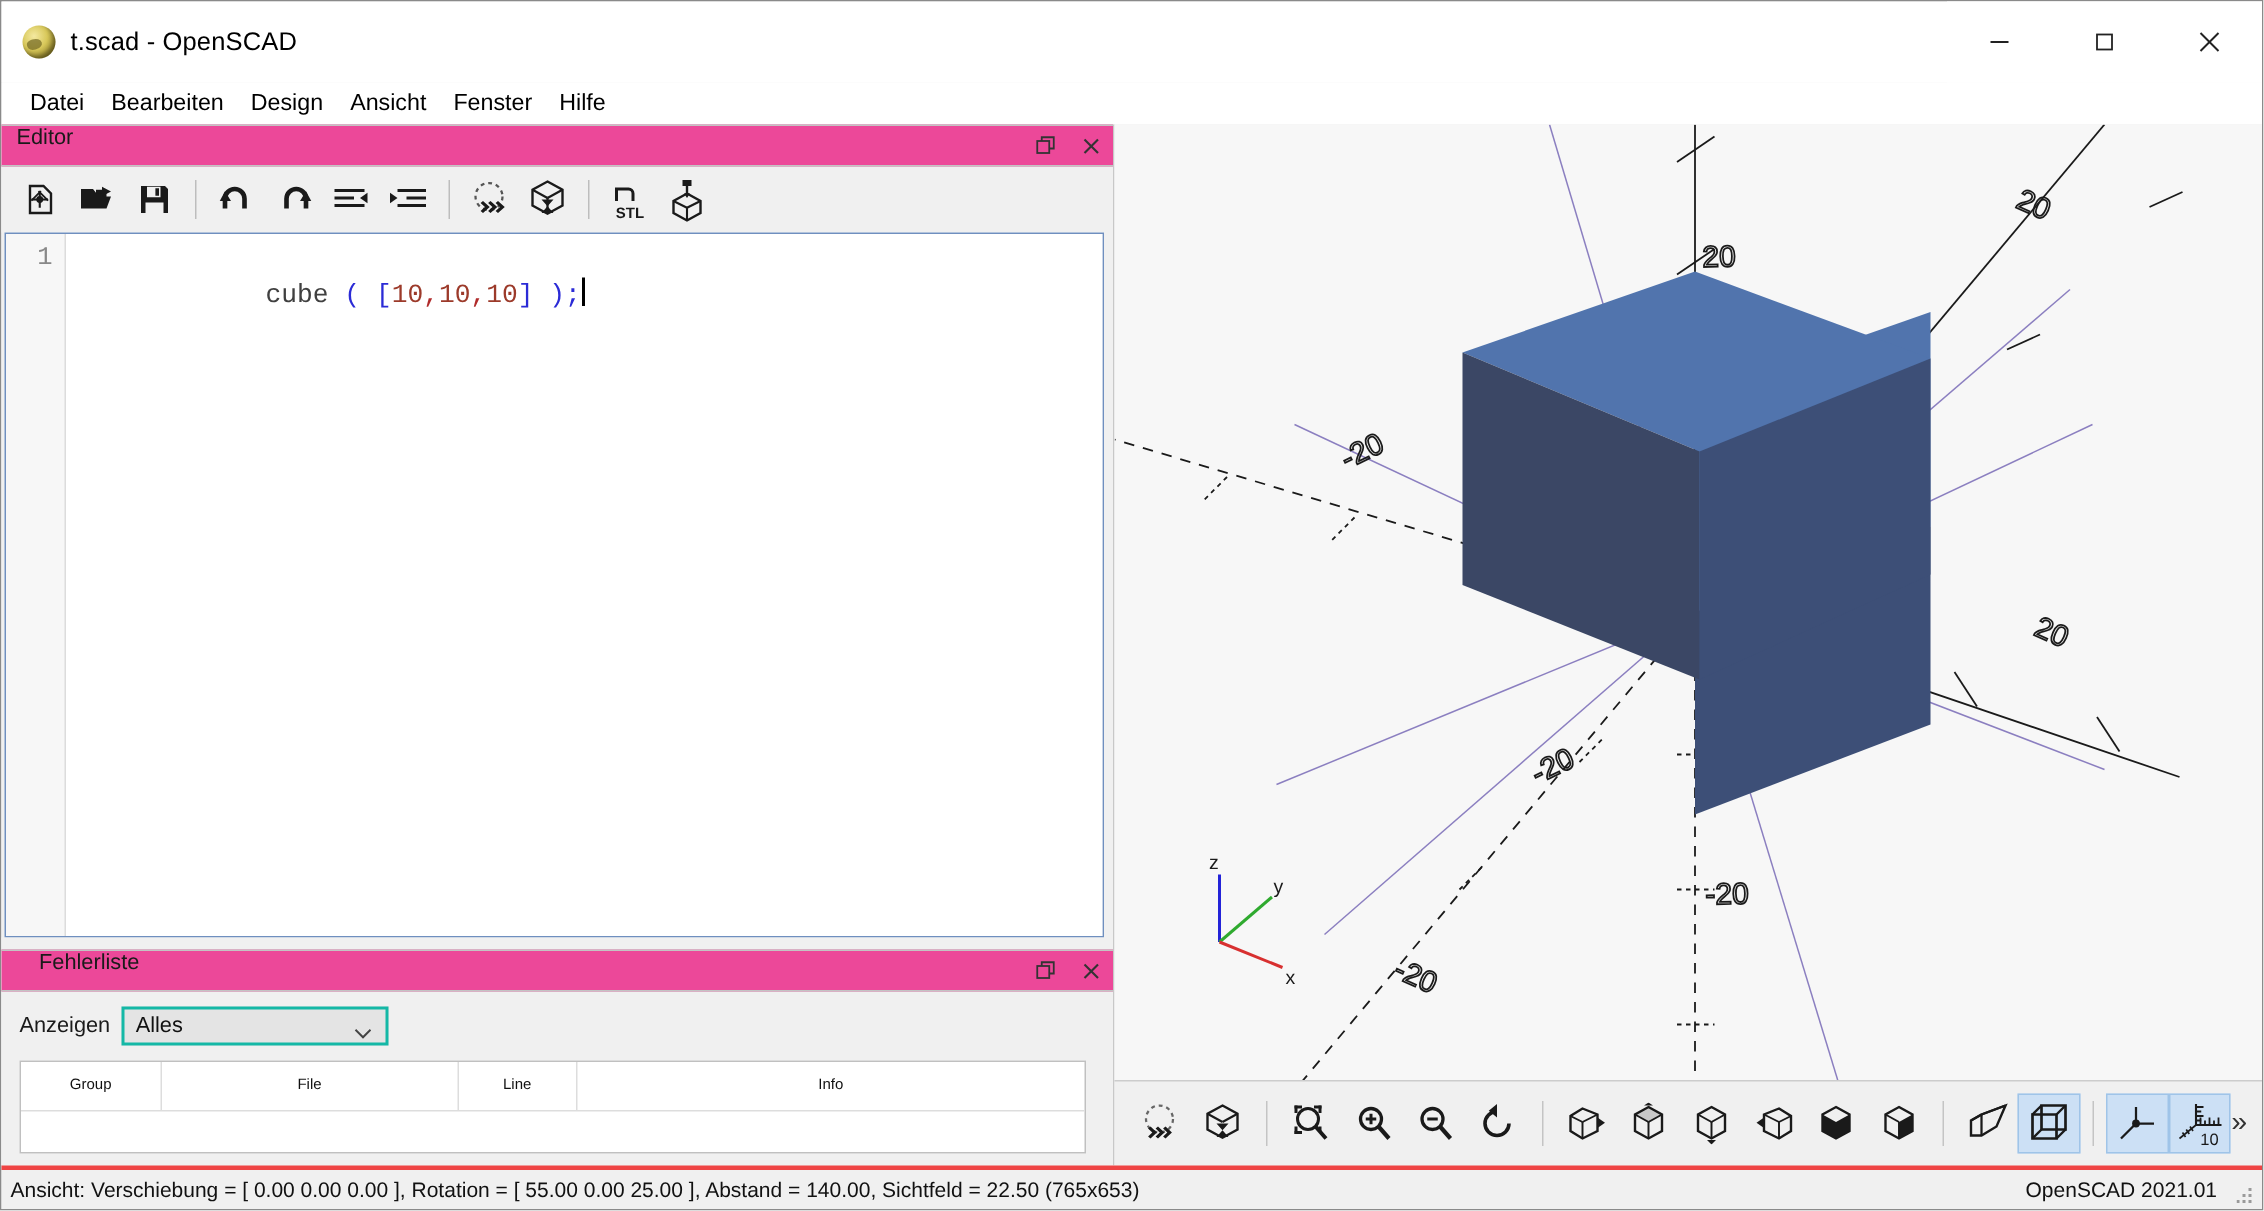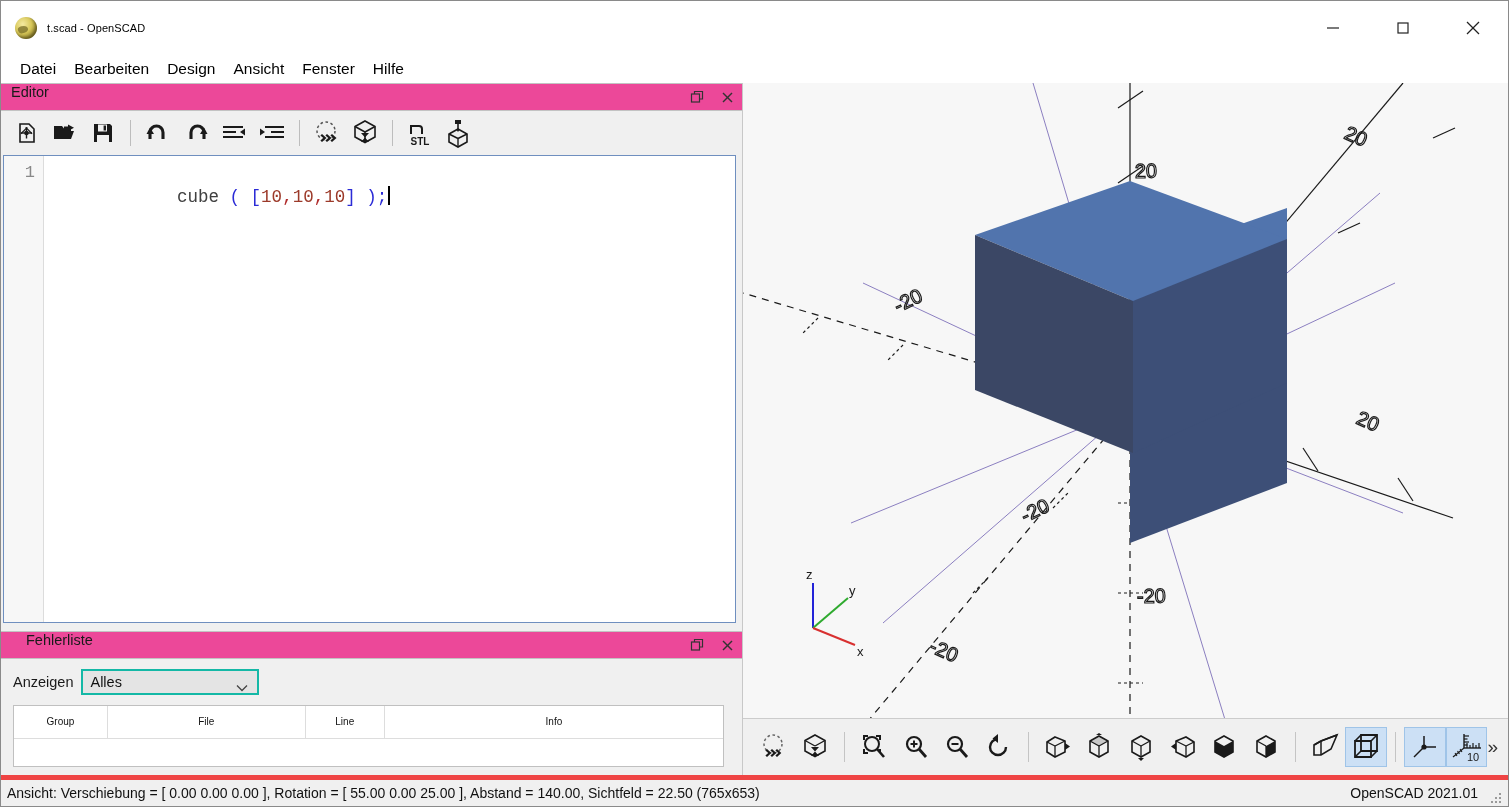--- a/index.html
+++ b/index.html
@@ -38,21 +38,21 @@
   }
   .app-icon::after {
     content:"";
     position:absolute; left:3px; top:9px;
     width:10px; height:7px;
     background: rgba(120,110,40,.75);
     border-radius: 40% 60% 50% 50%;
     transform: rotate(-18deg);
   }
   .title-text {
-    font-size: 11px;
+    font-size: 17px;
     color: #000000;
     letter-spacing: .1px;
   }
   .winbtns {
     position: absolute;
     right: 0; top: 0;
     height: 54px;
     display: flex;
   }
   .winbtn {
@@ -272,21 +272,21 @@
     border: 1px solid #9fc4e8;
   }
   .vt-sep { width:1px; height:30px; background:#c4c4c4; margin:0 8px; }
   .vt-more { margin-left:auto; margin-right:10px; font-size: 19px; color:#333; }
 
   
   .statusbar {
     height: 26px;
     flex: 0 0 auto;
     background: #f0f0f0;
-    border-top: 5px solid #ef4444;
+    border-top: 3px solid #ef4444;
     display: flex;
     align-items: center;
     position: relative;
   }
   .statusbar .left {
     font-size: 14px; color: #111;
     margin-left: 6px;
   }
   .statusbar .right {
     font-size: 14px; color: #111;

